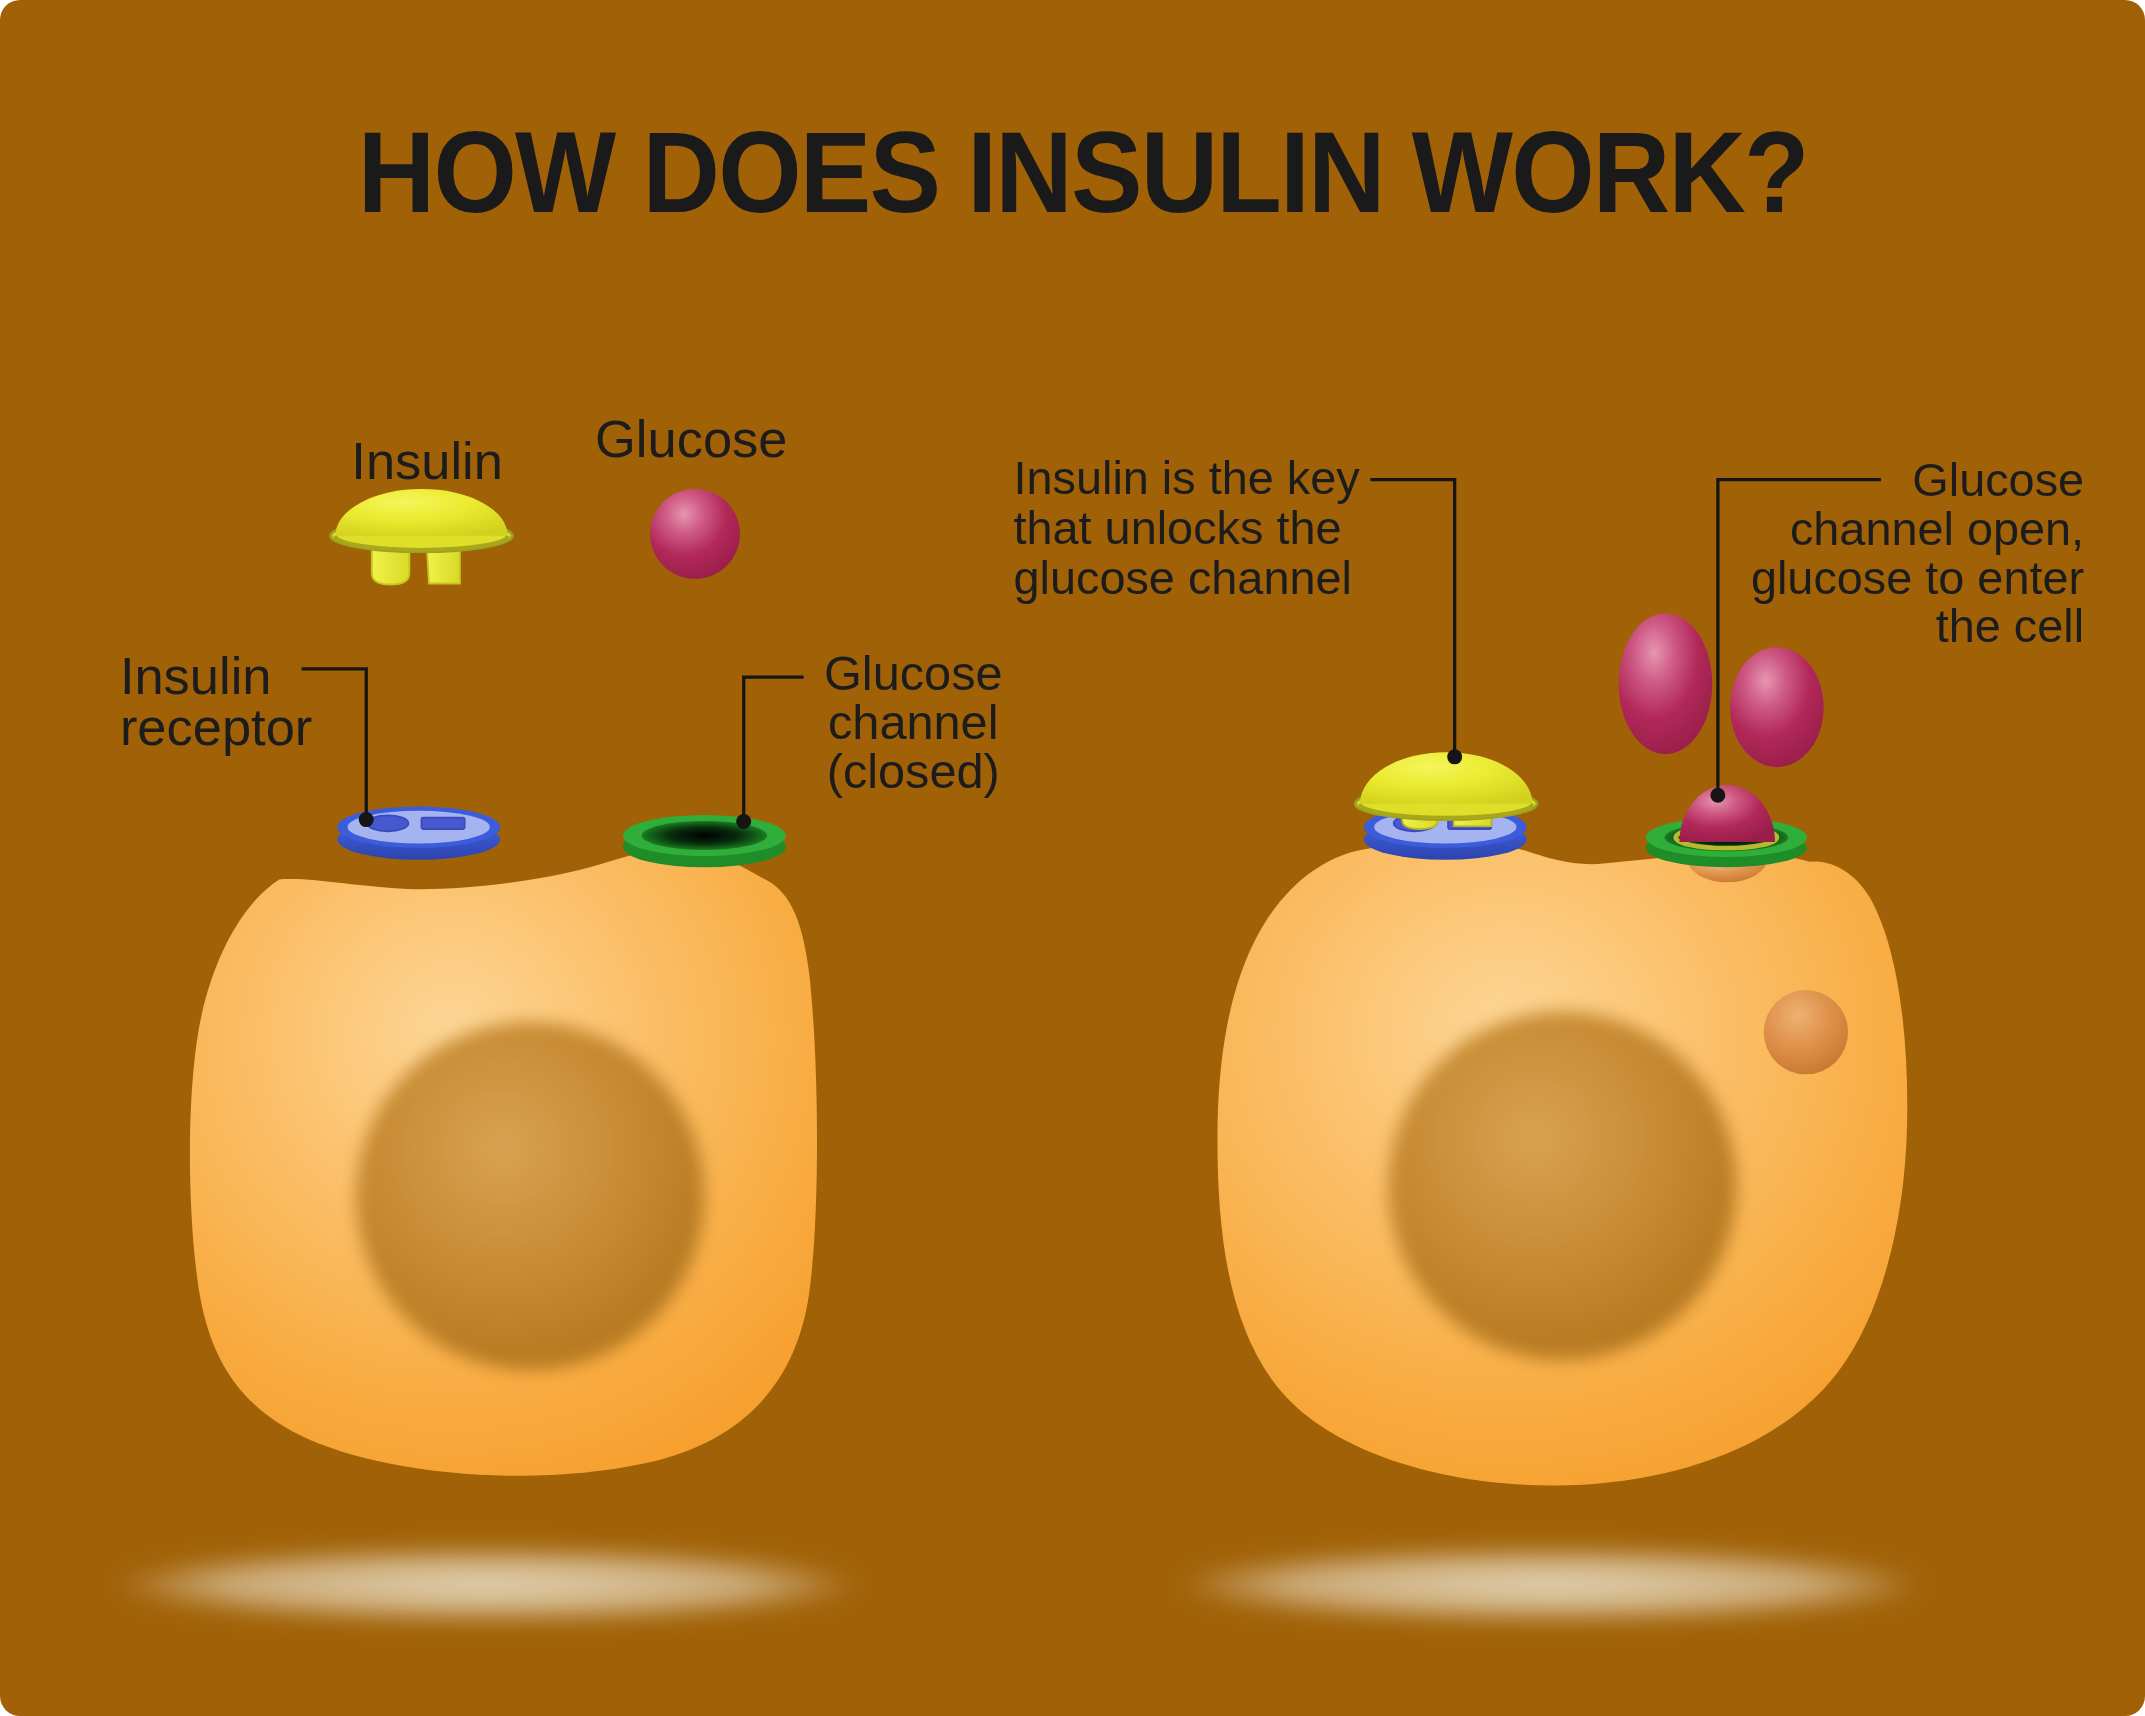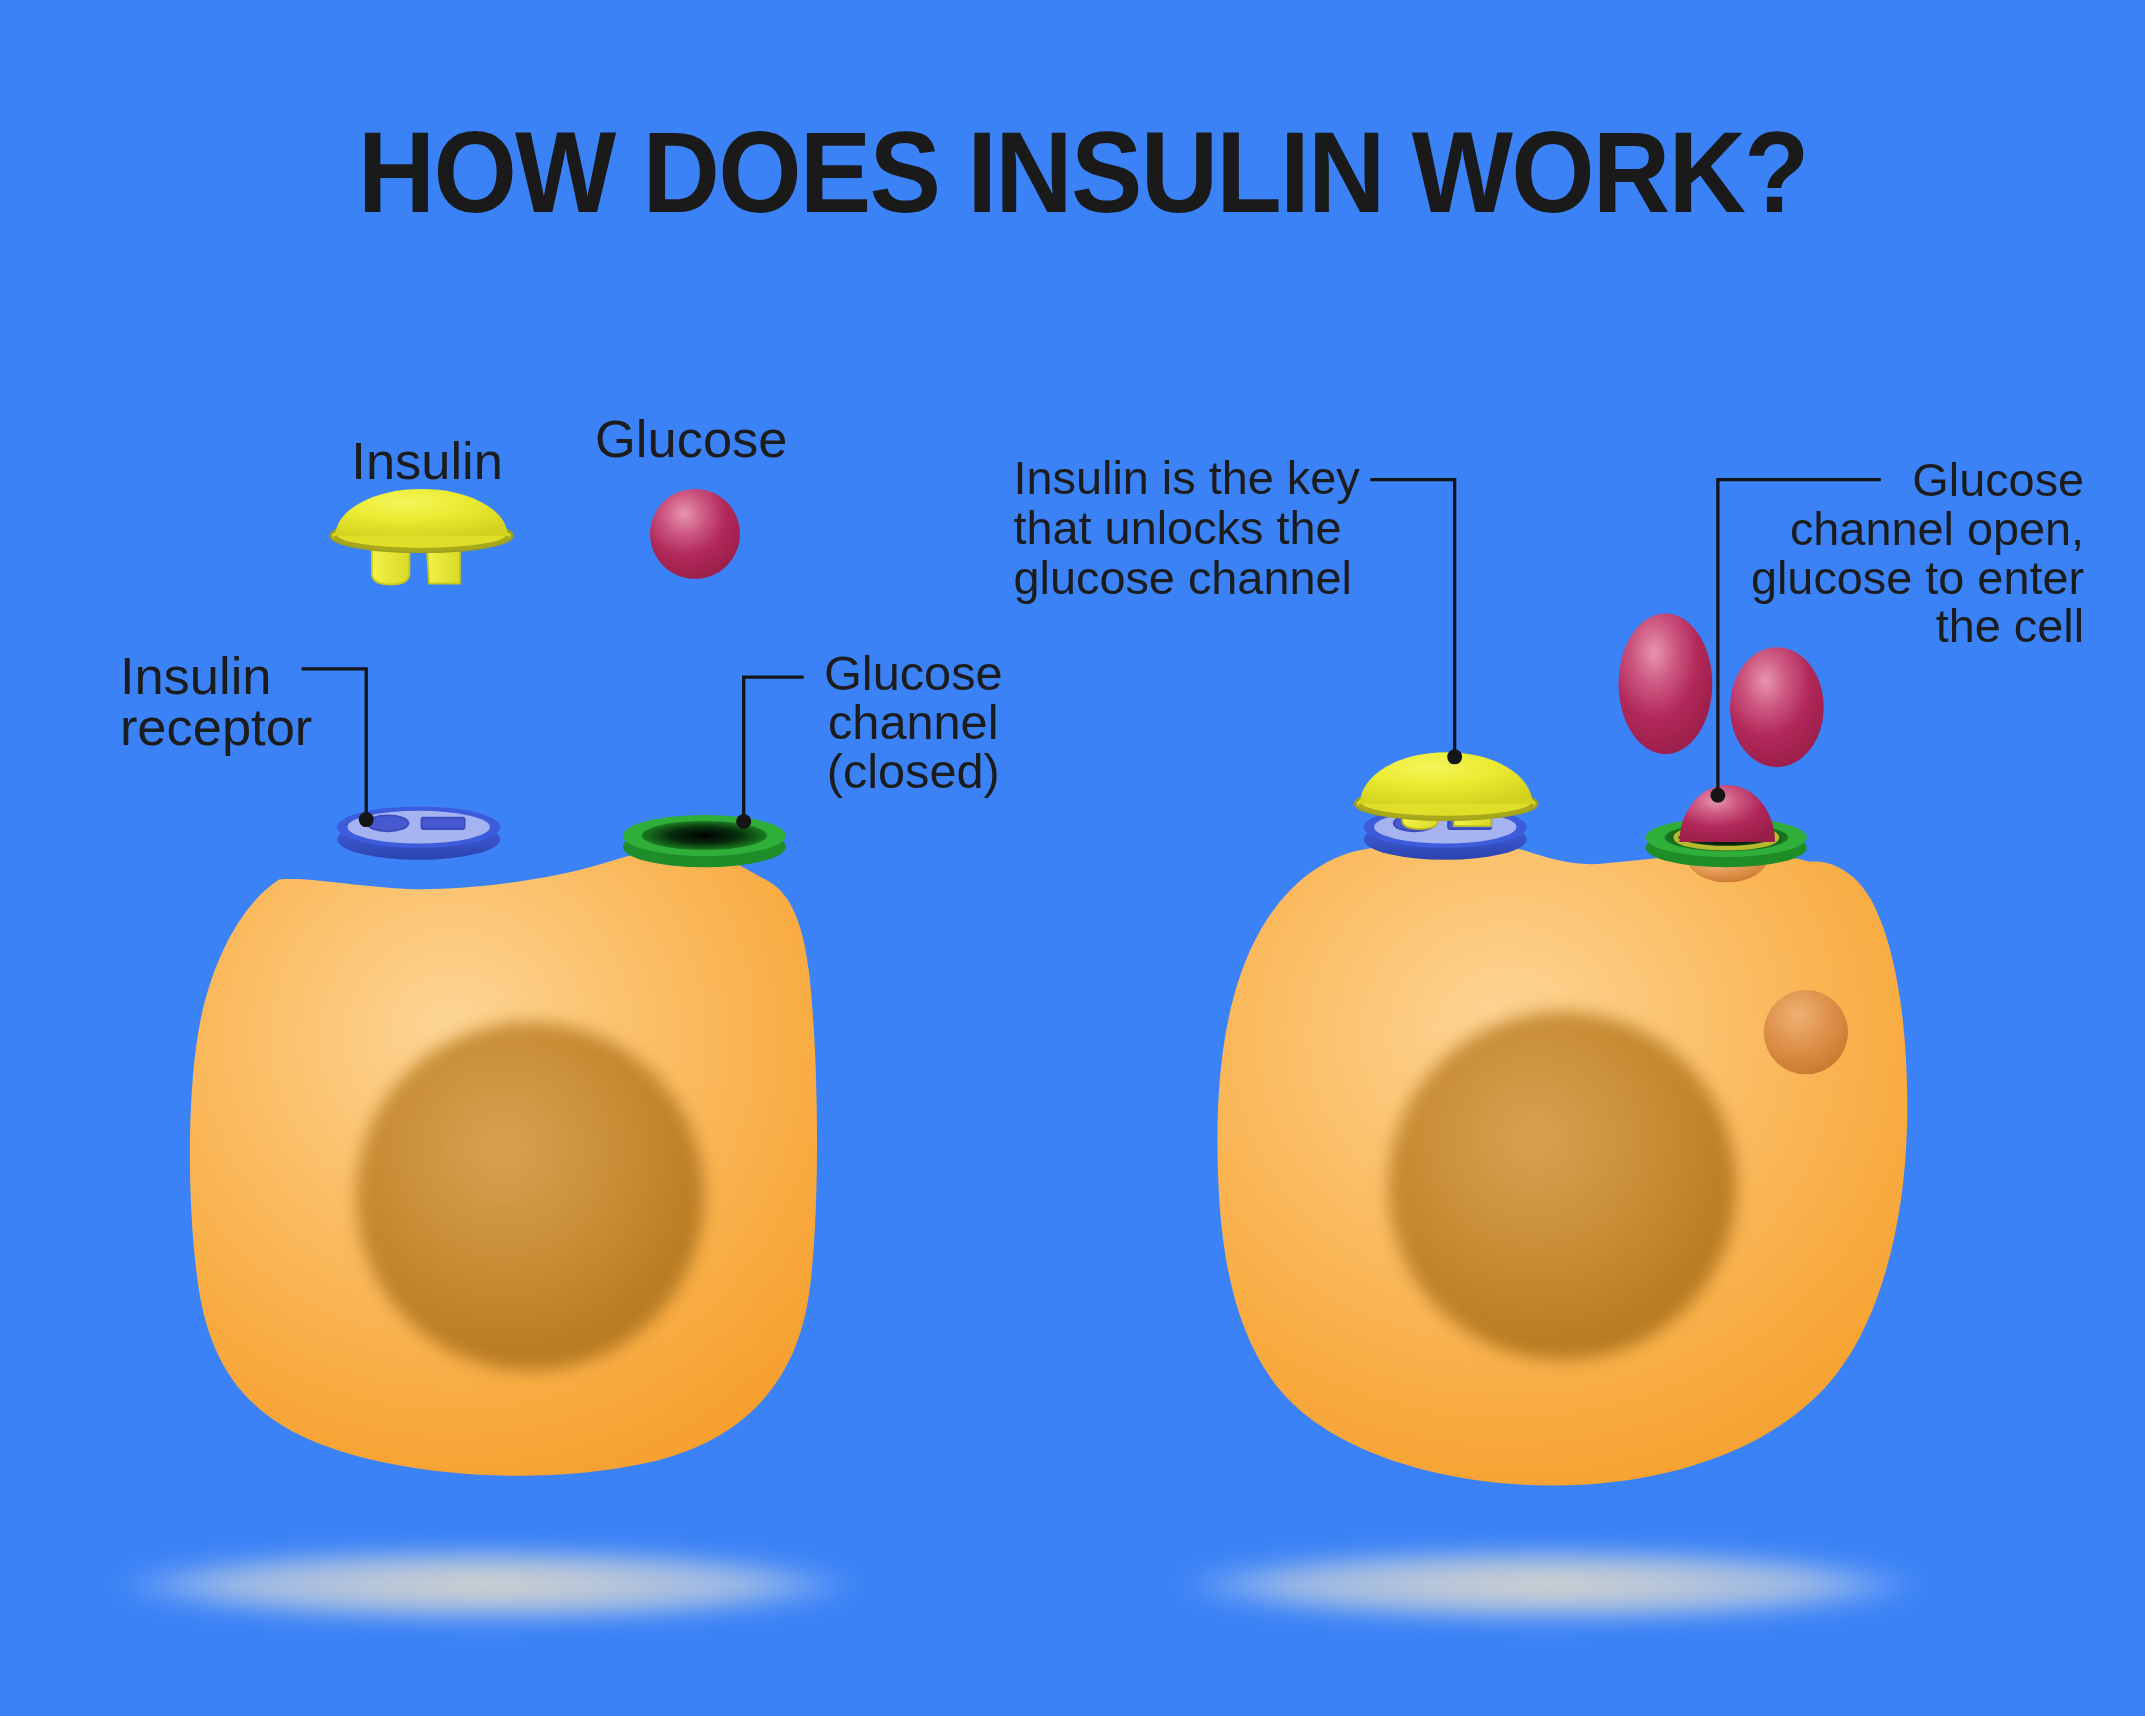--- a/index.html
+++ b/index.html
@@ -1,16 +1,16 @@
 <!DOCTYPE html>
 <html style="font-size:15px"><head>
 <meta charset="utf-8">
 <style>
   html,body{margin:0;padding:0;background:#ffffff;width:100%;height:100%;}
-  .stage{width:100vw;height:100vh;display:flex;align-items:center;justify-content:flex-start;background:#3b82f6;}
+  .stage{width:100vw;height:100vh;display:flex;align-items:center;justify-content:flex-start;background:#a16207;border-radius:20px;}
   svg{width:100vw;height:100vh;display:block;font-family:"Liberation Sans", sans-serif;}
   .title-text{font-weight:bold;fill:#1a1a1a;letter-spacing:-2px;}
   .label{fill:#1c1c1c;}
   .leader{stroke:#151515;stroke-width:3.5;fill:none;}
   .leader-dot{fill:#151515;stroke:none;}
 </style>
 </head>
 <body>
 
 <div class="stage">

